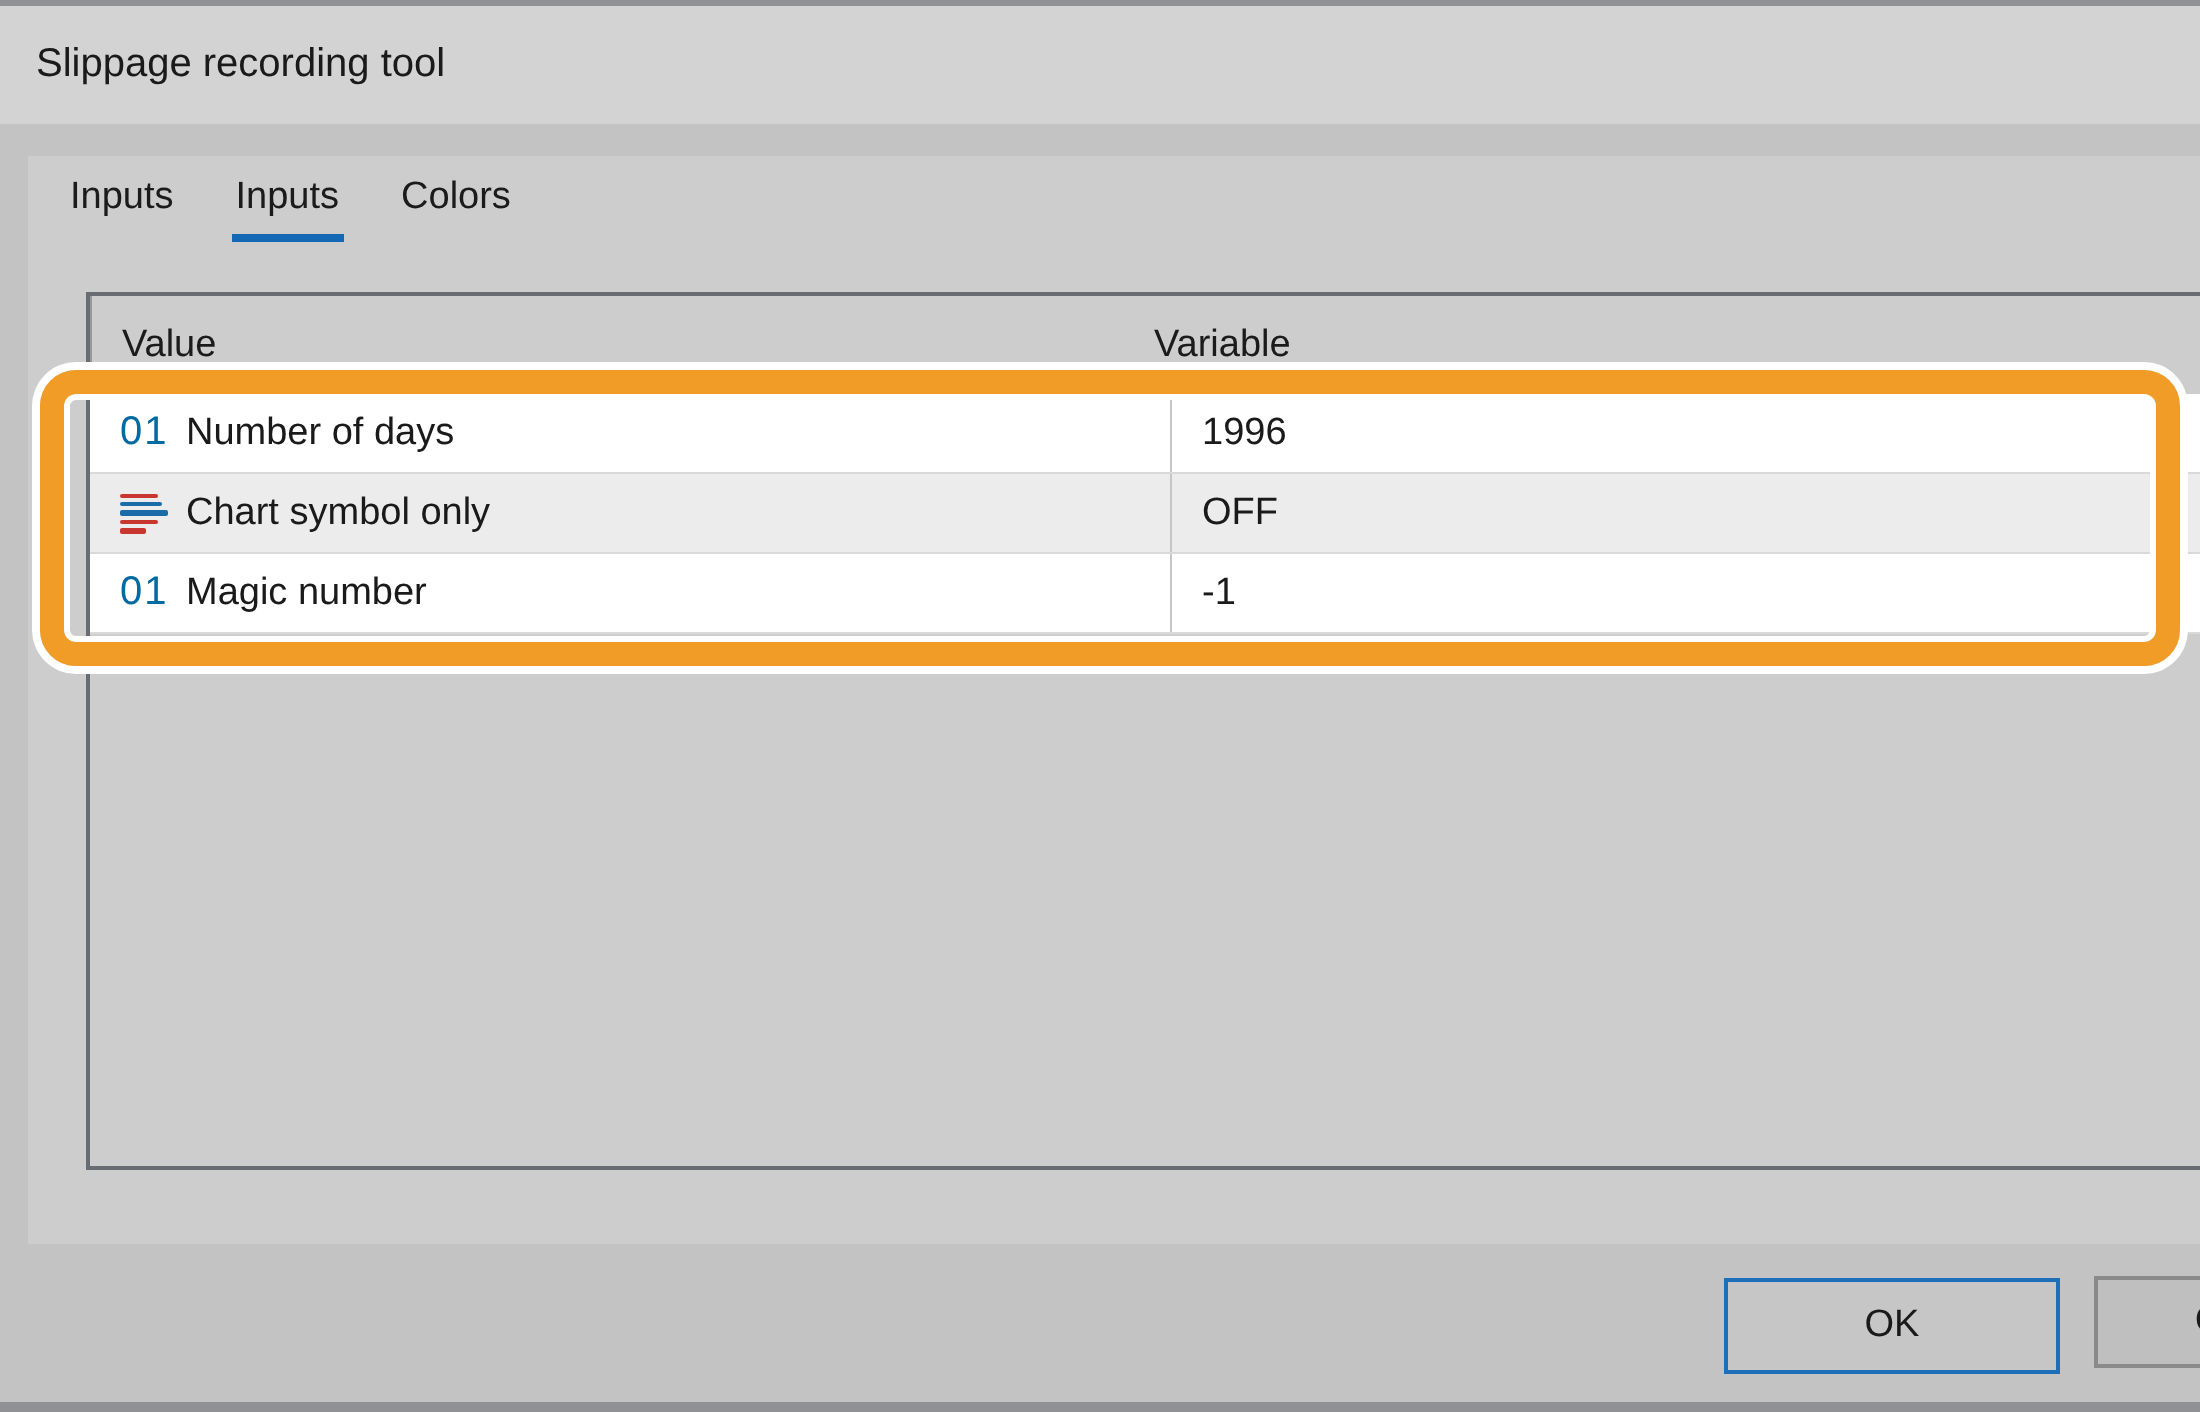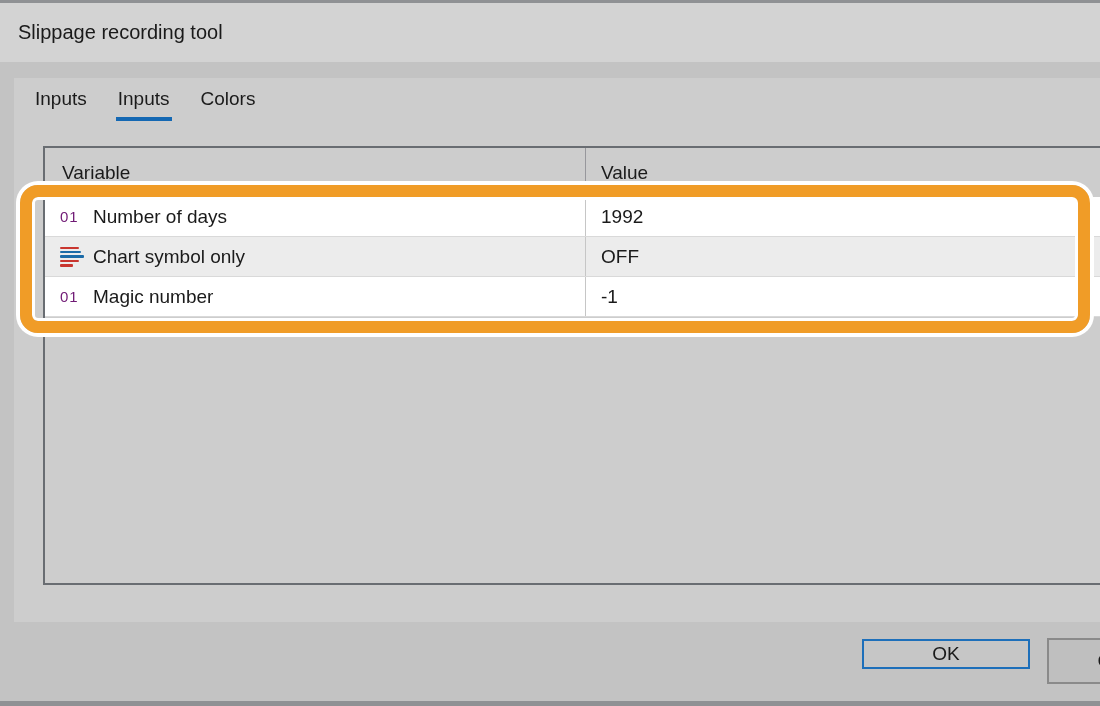--- a/index.html
+++ b/index.html
@@ -26,39 +26,39 @@
   .thead{display:flex;height:49px;align-items:center;}
   .th{font-size:19px;color:#1b1b1b;}
   .th-variable{width:540px;padding-left:17px;box-sizing:border-box;}
   .th-value{flex:1;padding-left:15px;border-left:1px solid #97979c;align-self:stretch;display:flex;align-items:center;}
   .row{display:flex;height:40px;background:#ffffff;border-bottom:1px solid #d9d9d9;box-sizing:border-box;}
   .row.alt{background:#ececec;justify-content:center;}
   .cell-var{width:540px;display:flex;align-items:center;padding-left:15px;box-sizing:border-box;column-gap:9px;}
   .cell-val{flex:1;display:flex;align-items:center;padding-left:15px;border-left:1px solid #c6c6c6;box-sizing:border-box;}
   .var-label,.val-text{font-size:19px;color:#1a1a1a;}
 
-  .icon-numeric{font-size:15px;color:#701a75;width:24px;letter-spacing:1px;text-align:left;flex:none;}
+  .icon-numeric{font-size:20px;color:#0369a1;width:24px;letter-spacing:1px;text-align:left;flex:none;}
   .icon-bool{width:24px;height:20px;display:flex;flex-direction:column;justify-content:center;row-gap:2px;flex:none;}
   .icon-bool i{display:block;height:3px;border-radius:1px;}
   .icon-bool .b1{width:19px;background:#c9362f;}
   .icon-bool .b2{width:21px;background:#1b6ba8;}
   .icon-bool .b3{width:24px;height:4px;background:#1b6ba8;}
   .icon-bool .b4{width:19px;background:#c9362f;}
   .icon-bool .b5{width:13px;background:#c9362f;}
 
   
   .highlight-box{position:absolute;left:20px;top:185px;width:1070px;height:148px;box-sizing:border-box;
                  border:12px solid #f09c27;border-radius:18px;
                  box-shadow:0 0 0 4px #ffffff, inset 0 0 0 3px #ffffff;
                  pointer-events:none;z-index:5;}
 
   
   .btn{position:absolute;display:flex;align-items:center;justify-content:center;
        font-size:19px;color:#1a1a1a;box-sizing:border-box;cursor:default;}
-  .btn-ok{left:862px;top:639px;width:168px;height:30px;background:#c6c6c6;border:2px solid #1d6fba;}
+  .btn-ok{left:862px;top:639px;width:168px;height:48px;background:#c6c6c6;border:2px solid #1d6fba;}
   .btn-cancel{left:1047px;top:638px;width:160px;height:46px;background:#bfbfbf;border:2px solid #8a8a8a;}
 </style>
 </head>
 <body>
 
 <div class="canvas">
 
   <div class="win-top-edge"></div>
 
   <div class="titlebar">
@@ -68,31 +68,31 @@
   <div class="tabpanel">
     <div class="tabs">
       <div class="tab">Inputs</div>
       <div class="tab active">Inputs</div>
       <div class="tab">Colors</div>
     </div>
   </div>
 
   <div class="inputs-table">
     <div class="thead">
+      <div class="th th-value">Value</div>
       <div class="th th-variable">Variable</div>
-      <div class="th th-value">Value</div>
     </div>
 
     <div class="row">
       <div class="cell-var">
         <span class="icon-numeric">01</span>
         <span class="var-label">Number of days</span>
       </div>
       <div class="cell-val">
-        <span class="val-text">1992</span>
+        <span class="val-text">1996</span>
       </div>
     </div>
 
     <div class="row alt">
       <div class="cell-var">
         <span class="icon-bool">
           <i class="b1"></i>
             <i class="b2"></i>
             <i class="b3"></i>
             <i class="b4"></i>

